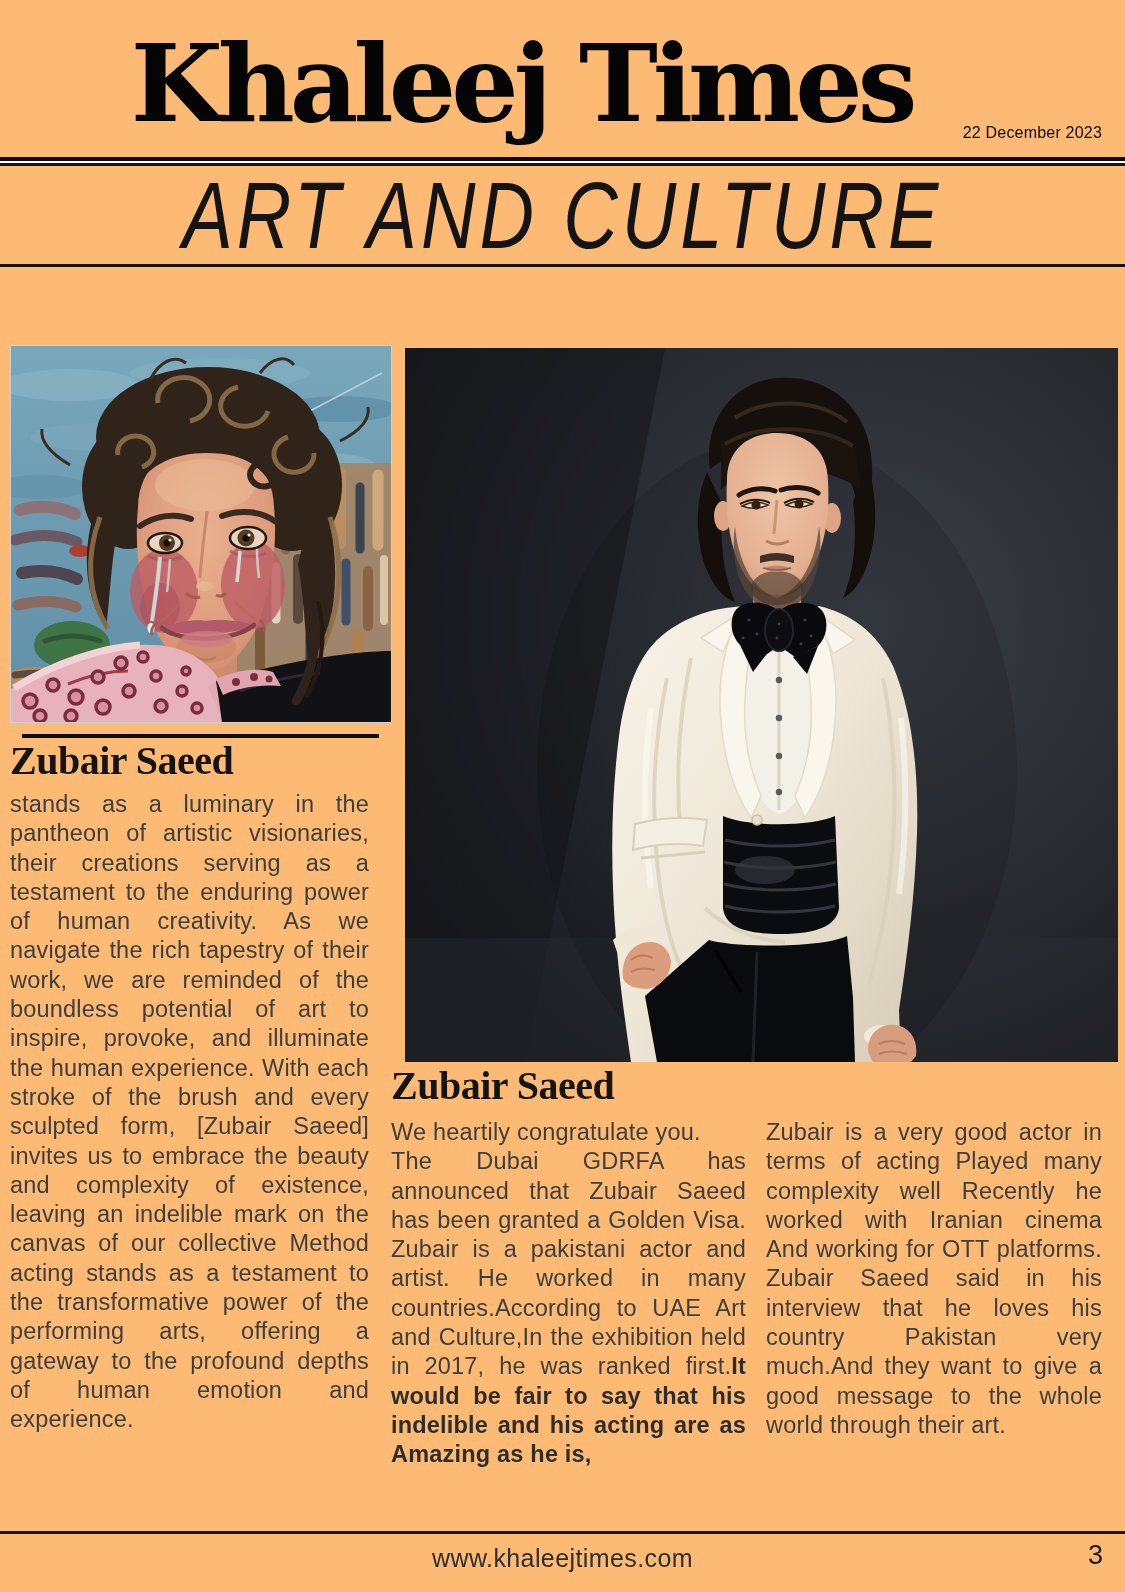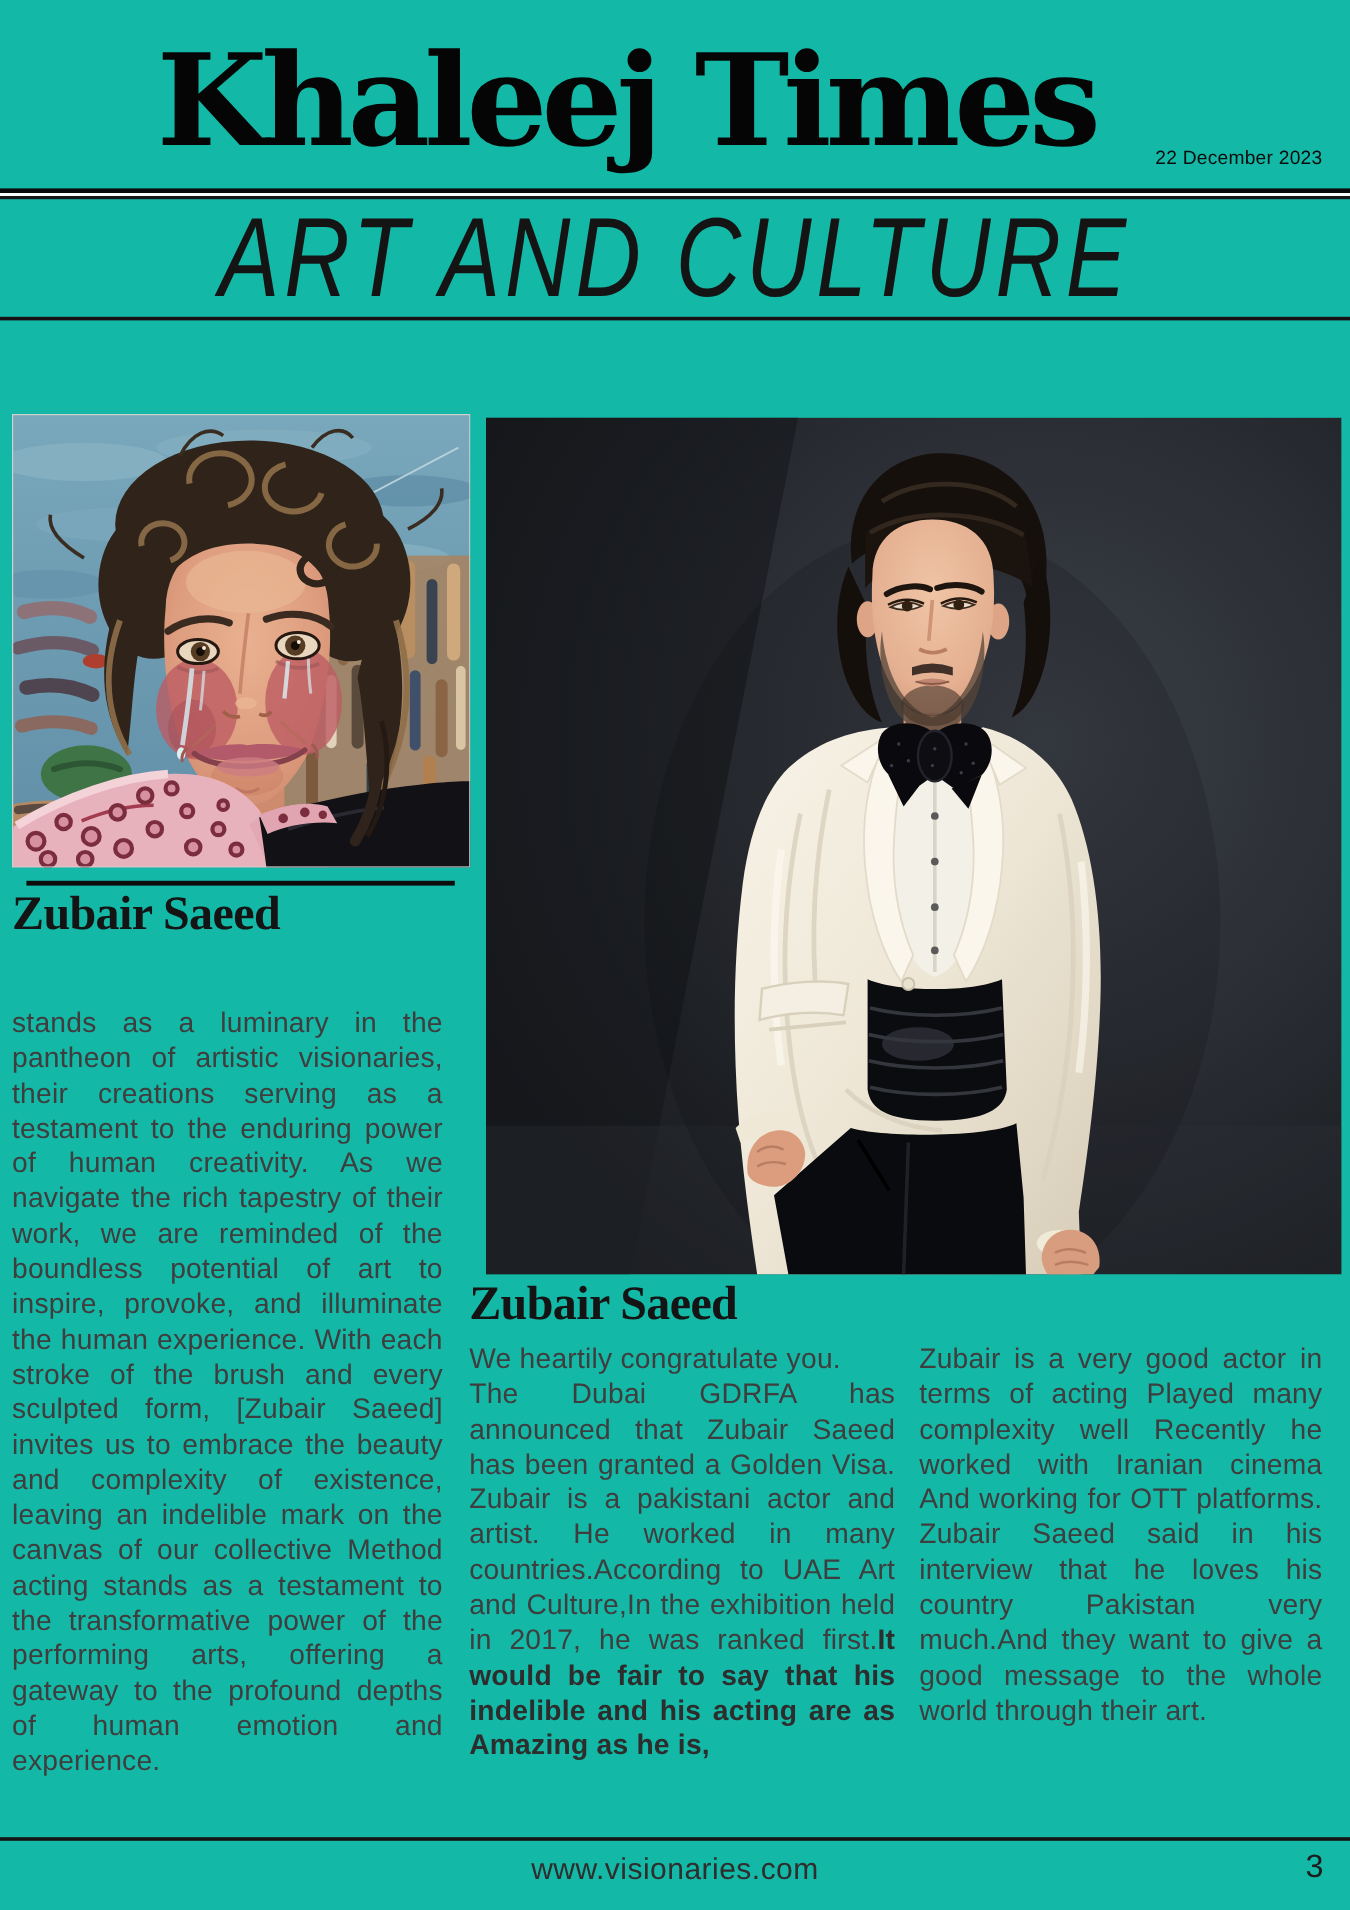--- a/index.html
+++ b/index.html
@@ -1,20 +1,20 @@
 <!DOCTYPE html>
 <html><head>
 <meta charset="utf-8">
 <style>
   html,body{margin:0;padding:0;background:#e9e9e9;}
   .page{
     position:relative;
     width:1125px;height:1592px;
     margin:0 auto;
-    background:#14b8a6;
+    background:#fdba74;
     font-family:"Liberation Sans",sans-serif;
     overflow:hidden;
   }
   
   .masthead{
     position:absolute;top:18px;left:0;width:1125px;
     padding-right:82px;box-sizing:border-box;
     text-align:center;
     font-family:"DejaVu Serif",serif;
     font-weight:700;
@@ -59,21 +59,21 @@
   }
   .heading-left{left:10px;top:741px;}
   .heading-mid{left:391px;top:1066px;}
   .body-col{
     position:absolute;
     font-size:23.5px;line-height:29.3px;letter-spacing:.2px;
     color:#3e3e3e;
     text-align:justify;
     white-space:pre-line;
   }
-  .body-left{left:10px;top:790px;width:359px;margin-top:48px;}
+  .body-left{left:10px;top:790px;width:359px;}
   .body-mid{left:391px;top:1118px;width:355px;}
   .body-right{left:766px;top:1118px;width:336px;}
   .bold-run{font-weight:700;color:#2d2d2d;}
   
   .footer-rule{position:absolute;left:0;top:1531px;width:1125px;height:3px;background:#151515;}
   .footer-url{
     position:absolute;left:0;top:1544px;width:1125px;
     text-align:center;font-size:25px;color:#2e2e2e;letter-spacing:.4px;
   }
   .page-number{
@@ -396,16 +396,16 @@
   <div class="col-heading heading-left">Zubair Saeed</div>
   <div class="body-col body-left">stands as a luminary in the pantheon of artistic visionaries, their creations serving as a testament to the enduring power of human creativity. As we navigate the rich tapestry of their work, we are reminded of the boundless potential of art to inspire, provoke, and illuminate the human experience. With each stroke of the brush and every sculpted form, [Zubair Saeed] invites us to embrace the beauty and complexity of existence, leaving an indelible mark on the canvas of our collective Method acting stands as a testament to the transformative power of the performing arts, offering a gateway to the profound depths of human emotion and experience.</div>
 
   <div class="col-heading heading-mid">Zubair Saeed</div>
   <div class="body-col body-mid"><span>We heartily congratulate you.
 The Dubai GDRFA has announced that Zubair Saeed has been granted a Golden Visa. Zubair is a pakistani actor and artist. He worked in many countries.According to UAE Art and Culture,In the exhibition held in 2017, he was ranked first.</span><span class="bold-run">It would be fair to say that his indelible and his acting are as Amazing as he is,</span></div>
 
   <div class="body-col body-right">Zubair is a very good actor in terms of acting Played many complexity well Recently he worked with Iranian cinema And working for OTT platforms. Zubair Saeed said in his interview that he loves his country Pakistan very much.And they want to give a good message to the whole world through their art.</div>
 
   <div class="footer-rule"></div>
-  <div class="footer-url">www.visionaries.com</div>
+  <div class="footer-url">www.khaleejtimes.com</div>
   <div class="page-number">3</div>
 
 </div>
 
 </body></html>

